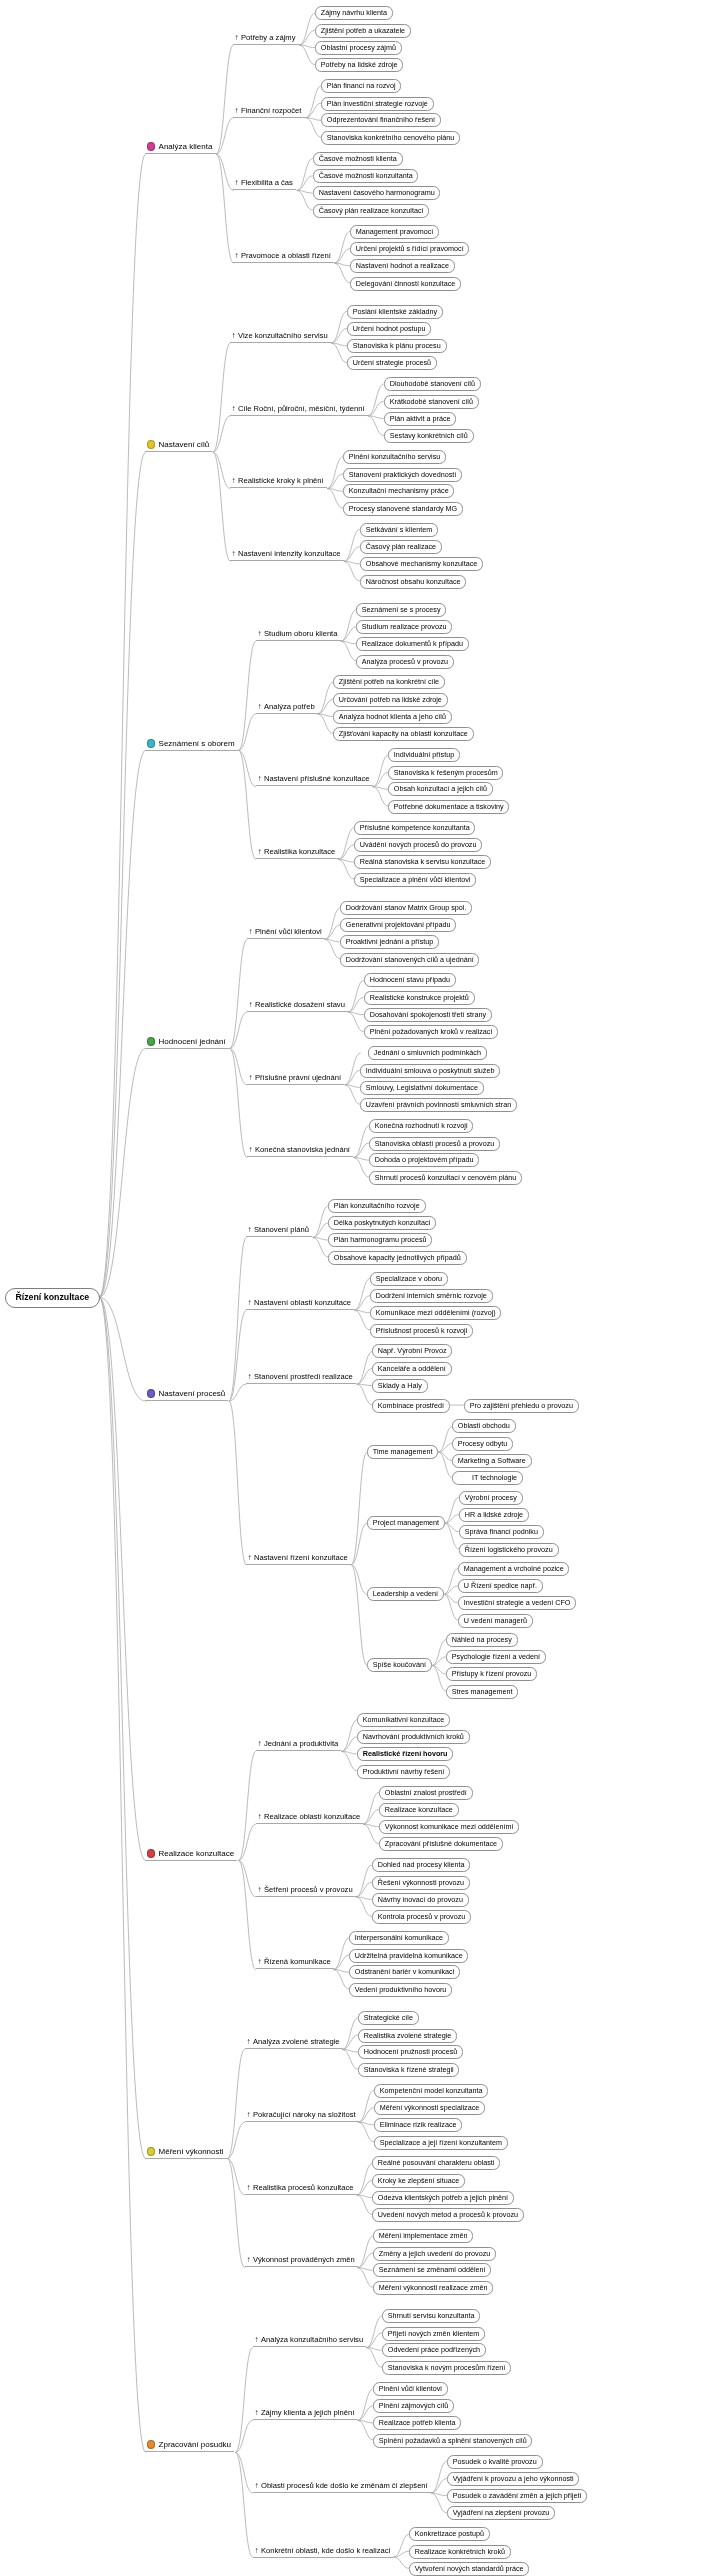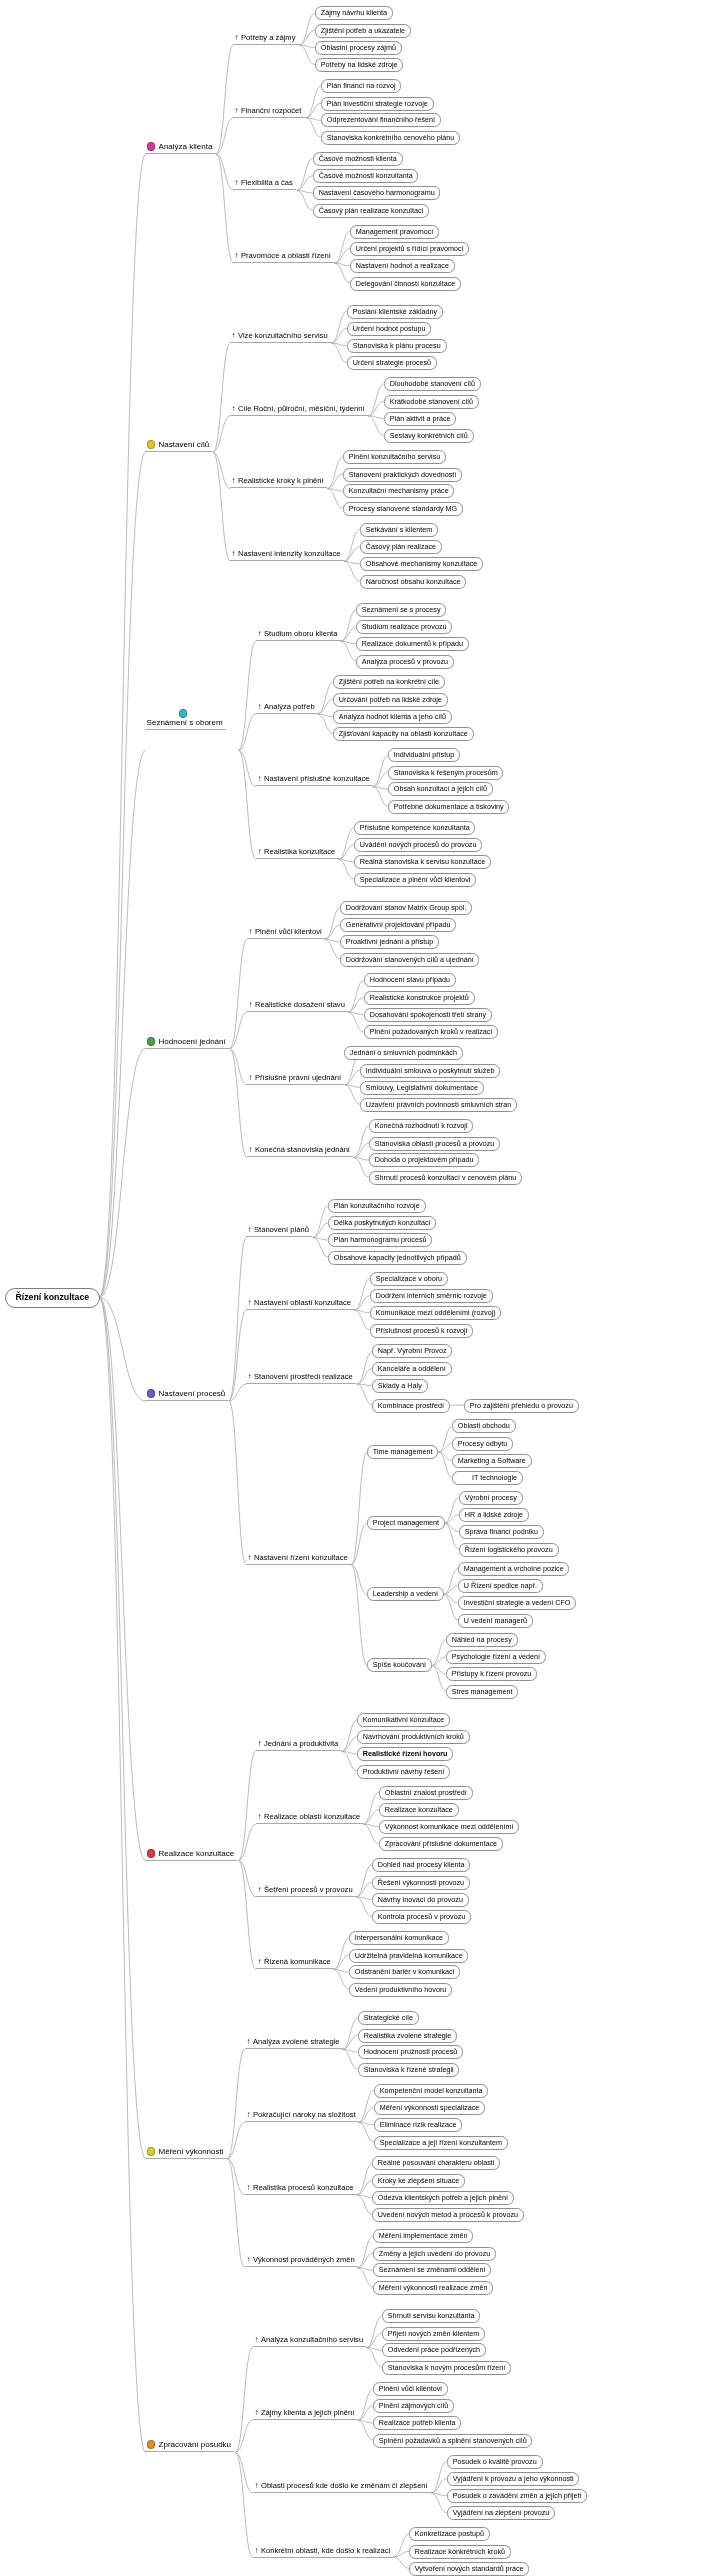--- a/index.html
+++ b/index.html
@@ -294,21 +294,21 @@
     <div class="node sub fork" style="left: 233px; top: 178px;">
       <span class="arrow-icon">↑</span>
       <span>Flexibilita a čas</span>
     </div>
     <div class="node bubble" style="left: 313px; top: 152px;">
       <span>Časové možnosti klienta</span>
     </div>
     <div class="node bubble" style="left: 313px; top: 169px;">
       <span>Časové možnosti konzultanta</span>
     </div>
-    <div class="node bubble" style="left: 313px; top: 186px; border-radius: 6px;">
+    <div class="node bubble" style="left: 313px; top: 186px;">
       <span>Nastavení časového harmonogramu</span>
     </div>
     <div class="node bubble" style="left: 313px; top: 204px; text-align: right;">
       <span>Časový plán realizace konzultací</span>
     </div>
     <div class="node sub fork" style="left: 233px; top: 251px;">
       <span class="arrow-icon">↑</span>
       <span>Pravomoce a oblasti řízení</span>
     </div>
     <div class="node bubble" style="left: 350px; top: 225px;">
@@ -384,21 +384,21 @@
     </div>
     <div class="node bubble" style="left: 360px; top: 540px;">
       <span>Časový plán realizace</span>
     </div>
     <div class="node bubble" style="left: 360px; top: 557px;">
       <span>Obsahové mechanismy konzultace</span>
     </div>
     <div class="node bubble" style="left: 360px; top: 575px;">
       <span>Náročnost obsahu konzultace</span>
     </div>
-    <div class="node branch fork" style="left: 145px; top: 709px; flex-direction: column;">
+    <div class="node branch fork" style="left: 145px; top: 739px;">
       <span class="circle-icon" style="background: rgb(53, 182, 201);"></span>
       <span>Seznámení s oborem</span>
     </div>
     <div class="node sub fork" style="left: 256px; top: 629px;">
       <span class="arrow-icon">↑</span>
       <span>Studium oboru klienta</span>
     </div>
     <div class="node bubble" style="left: 356px; top: 603px;">
       <span>Seznámení se s procesy</span>
     </div>
@@ -492,21 +492,21 @@
     <div class="node bubble" style="left: 364px; top: 1008px;">
       <span>Dosahování spokojenosti třetí strany</span>
     </div>
     <div class="node bubble" style="left: 364px; top: 1025px;">
       <span>Plnění požadovaných kroků v realizaci</span>
     </div>
     <div class="node sub fork" style="left: 247px; top: 1073px;">
       <span class="arrow-icon">↑</span>
       <span>Příslušné právní ujednání</span>
     </div>
-    <div class="node bubble" style="left: 344px; top: 1046px;">
+    <div class="node bubble" style="left: 368px; top: 1046px; border-radius: 6px;">
       <span>Jednání o smluvních podmínkách</span>
     </div>
     <div class="node bubble" style="left: 360px; top: 1064px;">
       <span>Individuální smlouva o poskytnutí služeb</span>
     </div>
     <div class="node bubble" style="left: 360px; top: 1081px;">
       <span>Smlouvy, Legislativní dokumentace</span>
     </div>
     <div class="node bubble" style="left: 360px; top: 1098px;">
       <span>Uzavření právních povinností smluvních stran</span>

